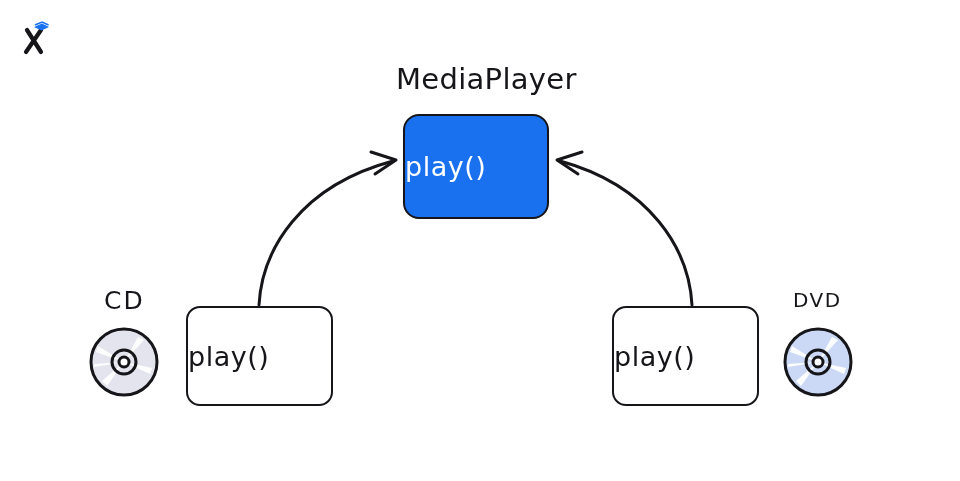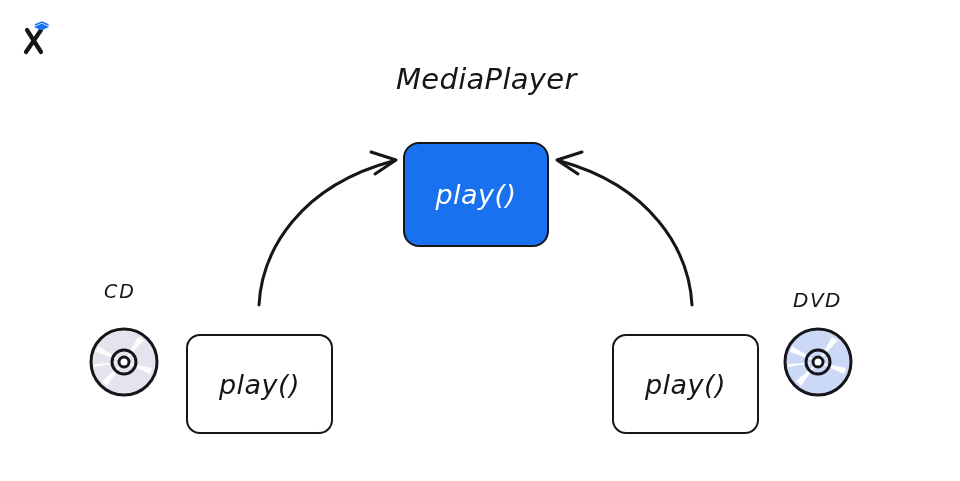--- a/index.html
+++ b/index.html
@@ -11,42 +11,40 @@
     width: 960px;
     height: 481px;
     overflow: hidden;
     font-family: "DejaVu Sans", sans-serif;
   }
   #canvas {
     position: relative;
     width: 960px;
     height: 481px;
     background: #ffffff;
-    font-style: italic;
   }
 
   
   .logo {
     position: absolute;
     left: 18px;
     top: 16px;
     width: 44px;
     height: 44px;
   }
 
   
   .node {
     position: absolute;
     box-sizing: border-box;
     border: 2.6px solid #16161a;
     border-radius: 14px;
     display: flex;
     align-items: center;
-    justify-content: center;
-    margin-top: 28px;
+    justify-content: flex-start;
   }
   .node .node-label {
     font-family: "DejaVu Sans", sans-serif;
     font-size: 27px;
     letter-spacing: 0.5px;
     white-space: nowrap;
   }
 
   #node-mediaplayer {
     left: 403px;
@@ -83,22 +81,22 @@
     font-family: "DejaVu Sans", sans-serif;
   }
   #title-mediaplayer {
     left: 396px;
     top: 62px;
     font-size: 29px;
     letter-spacing: 0.3px;
   }
   #label-cd {
     left: 104px;
-    top: 280px;
-    font-size: 19px;
+    top: 286px;
+    font-size: 25px;
     letter-spacing: 2px;
     text-align: right;
   }
   #label-dvd {
     left: 793px;
     top: 288px;
     font-size: 20px;
     letter-spacing: 1.5px;
   }
 

